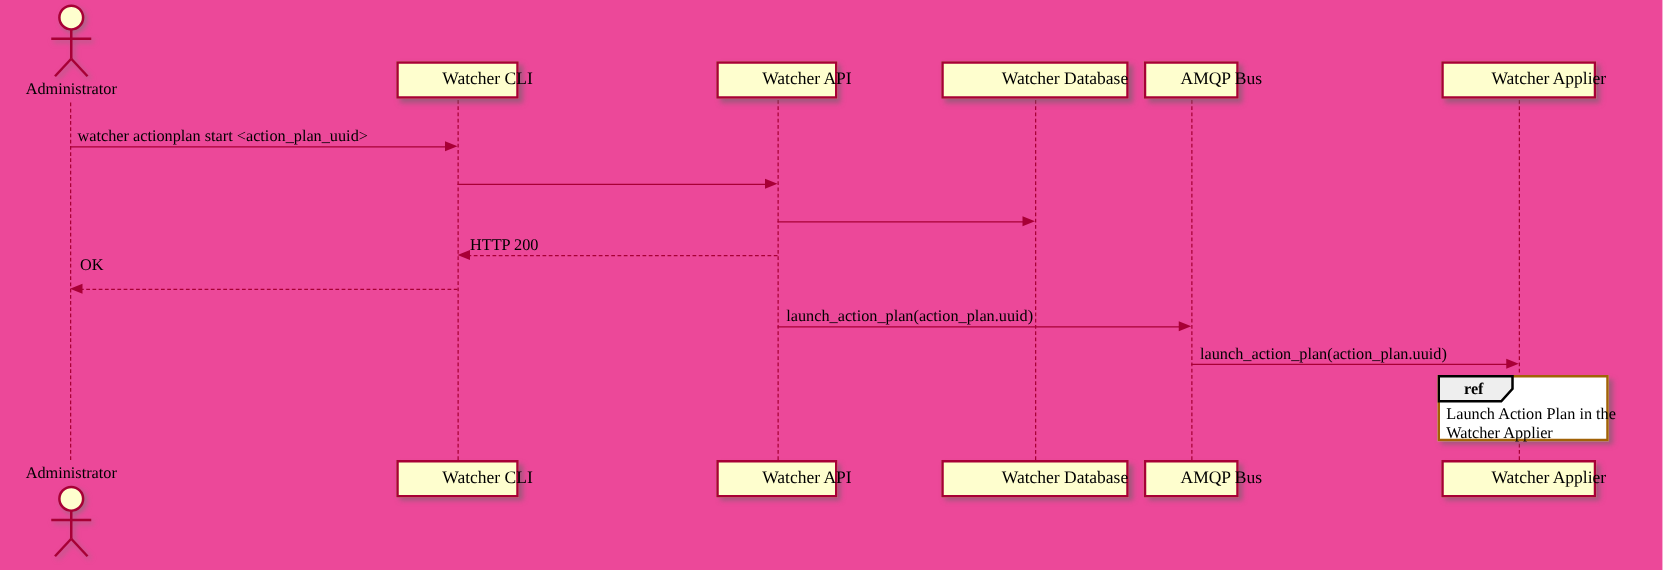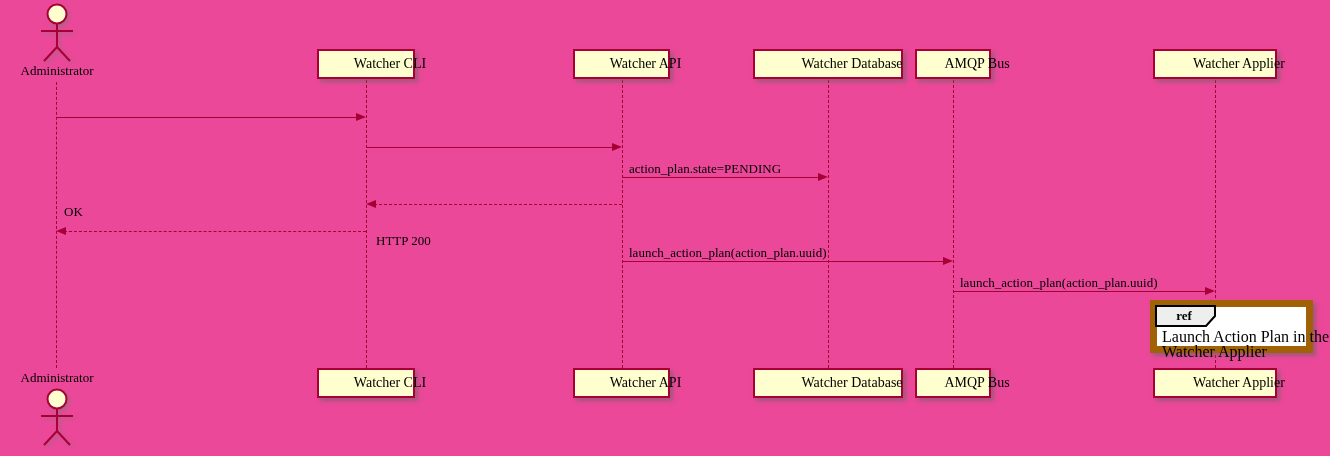--- a/index.html
+++ b/index.html
@@ -62,36 +62,36 @@
     position:absolute;
     width:114px;left:0;
     text-align:center;
     font-size:13px;color:#000;
     z-index:4;
     white-space:nowrap;
   }
   .actor-svg{position:absolute;left:0;z-index:4;filter:drop-shadow(2px 2px 2px rgba(120,120,120,0.6));}
   #ref-box{
     position:absolute;
-    left:1150px;top:300px;width:163px;height:53px;
+    left:1150px;top:300px;width:137px;height:53px;
     background:#ffffff;
-    border:7px solid #a16207;
+    border:2px solid #a16207;
     box-shadow:3px 3px 4px rgba(100,100,100,0.55);
     box-sizing:border-box;
     z-index:5;
   }
   #ref-tab-svg{position:absolute;left:-2px;top:-2px;}
   #ref-keyword{
     position:absolute;left:0;top:1px;width:54px;
     text-align:center;
     font-size:13px;font-weight:bold;color:#000;
   }
   .ref-line{
     position:absolute;left:5px;
-    font-size:16px;color:#000;white-space:nowrap;
+    font-size:13px;color:#000;white-space:nowrap;
   }
 </style>
 </head>
 <body>
 
 <div id="diagram">
 
   <svg class="actor-svg" style="top:2px;" width="120" height="62">
     <circle cx="57" cy="12" r="9.5" fill="#FEFECE" stroke="#A80036" stroke-width="2"></circle>
     <line x1="57" y1="21.5" x2="57" y2="45" stroke="#A80036" stroke-width="2"></line>
@@ -107,31 +107,31 @@
   <div class="lifeline" style="left:828px;top:80px;height:288px;"></div>
   <div class="lifeline" style="left:953px;top:80px;height:288px;"></div>
   <div class="lifeline" style="left:1215px;top:80px;height:288px;"></div>
 
   <div class="participant" style="left:317px;top:49px;width:98px;">Watcher CLI</div>
   <div class="participant" style="left:573px;top:49px;width:97px;">Watcher API</div>
   <div class="participant" style="left:753px;top:49px;width:150px;">Watcher Database</div>
   <div class="participant" style="left:915px;top:49px;width:76px;">AMQP Bus</div>
   <div class="participant" style="left:1153px;top:49px;width:124px;">Watcher Applier</div>
 
+  <div class="msg-label" style="left:62px;top:101px;">watcher actionplan start &lt;action_plan_uuid&gt;</div>
   <div class="msg-line solid" style="left:56px;top:117px;width:302px;"></div>
   <div class="head-right" style="left:356px;top:113px;"></div>
 
   <div class="msg-line solid" style="left:366px;top:147px;width:248px;"></div>
   <div class="head-right" style="left:612px;top:143px;"></div>
 
-  <div class="msg-label" style="left:629px;top:161px;">action_plan.state=PENDING</div>
   <div class="msg-line solid" style="left:622px;top:177px;width:198px;"></div>
   <div class="head-right" style="left:818px;top:173px;"></div>
 
-  <div class="msg-label" style="left:376px;top:188px;margin-top:45px;">HTTP 200</div>
+  <div class="msg-label" style="left:376px;top:188px;">HTTP 200</div>
   <div class="msg-line dashed" style="left:374px;top:204px;width:248px;"></div>
   <div class="head-left" style="left:366px;top:200px;"></div>
 
   <div class="msg-label" style="left:64px;top:204px;">OK</div>
   <div class="msg-line dashed" style="left:64px;top:231px;width:302px;"></div>
   <div class="head-left" style="left:56px;top:227px;"></div>
 
   <div class="msg-label" style="left:629px;top:245px;">launch_action_plan(action_plan.uuid)</div>
   <div class="msg-line solid" style="left:622px;top:261px;width:323px;"></div>
   <div class="head-right" style="left:943px;top:257px;"></div>

